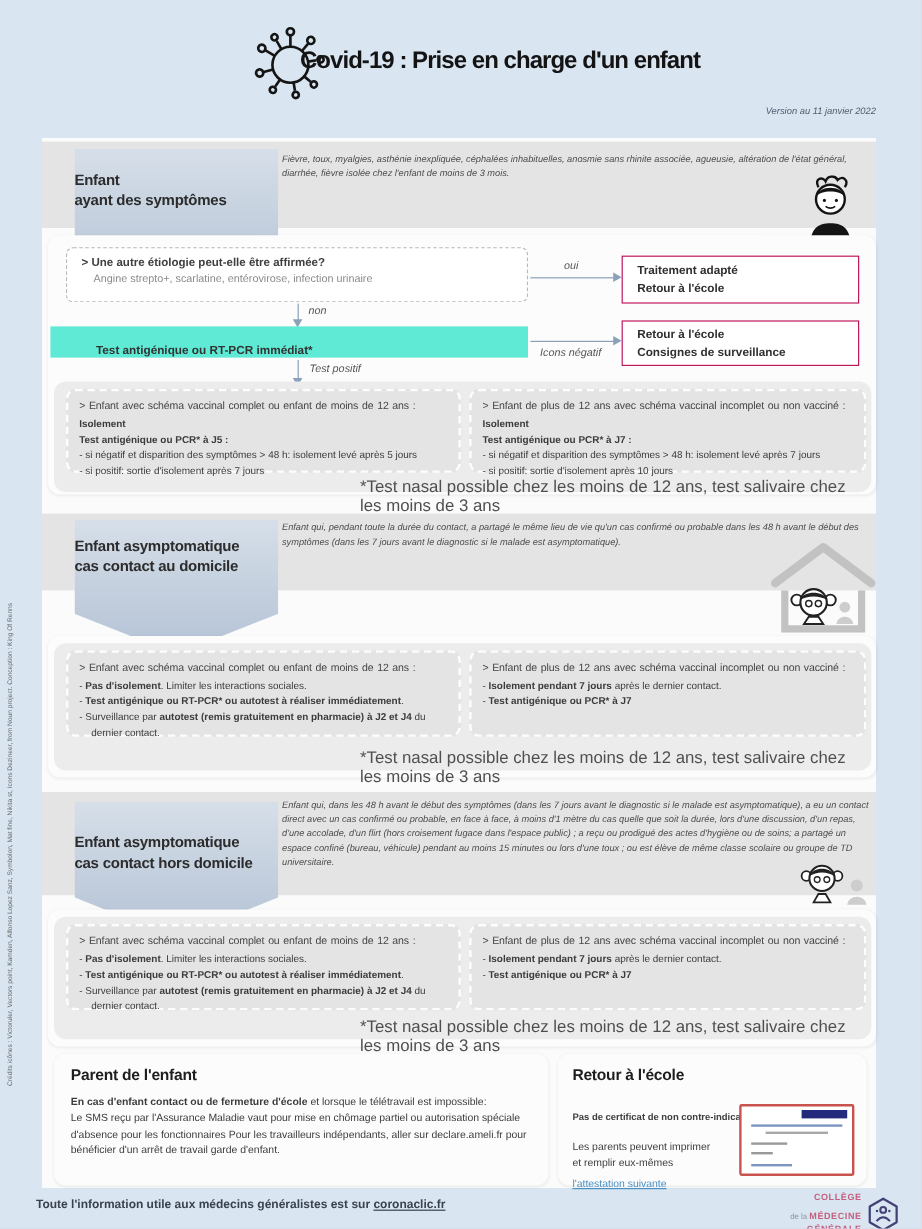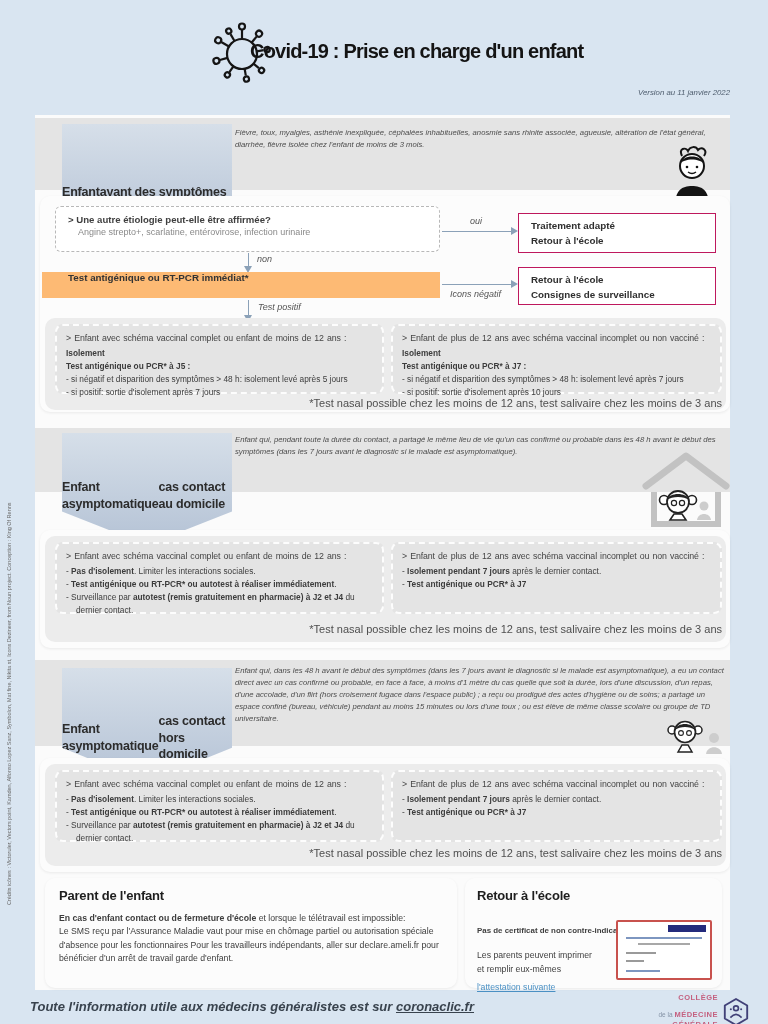--- a/index.html
+++ b/index.html
@@ -2,48 +2,48 @@
 <html><head>
 <meta charset="utf-8">
 <style>
 *{margin:0;padding:0;box-sizing:border-box}
 html,body{background:#cfd8e2}
 body{font-family:"Liberation Sans",sans-serif}
 #page{position:relative;width:768px;height:1024px;background:#d9e5f1;overflow:hidden;margin:0 auto}
 .abs{position:absolute}
 .panel{background:#fbfbfb}
 .band{background:#e4e4e4}
-.chev{clip-path:polygon(0 0,100% 0,100% 70%,50% 100%,0 70%);background:linear-gradient(180deg,#d6dfe9 0%,#b4c2d5 100%);display:flex;flex-direction:row;align-items:center}
+.chev{clip-path:polygon(0 0,100% 0,100% 70%,50% 100%,0 70%);background:linear-gradient(180deg,#d6dfe9 0%,#b4c2d5 100%);display:flex;flex-direction:column;}
 .chev .l{font-weight:bold;font-size:12.5px;color:#2c2c2c;line-height:1.35;letter-spacing:-0.2px}
 .desc{font-style:italic;font-size:7.7px;color:#4c4c4c;line-height:1.55}
 .card{background:#fcfcfc;border-radius:10px;box-shadow:0 1px 3px rgba(0,0,0,.07)}
 .gpanel{background:#ececec;border-radius:10px}
 .dbox{background:#e4e4e4;border:2px dashed #fdfdfd;border-radius:8px;padding:7px 9px}
 .dbox .t{font-size:8.8px;color:#454545;letter-spacing:-.12px;word-spacing:.8px;white-space:nowrap;margin-bottom:4px}
 .dbox .line,.ptext .line{font-size:8.3px;color:#3c3c3c;line-height:1.55;padding-left:10px;text-indent:-10px}
 .ptext .line{font-size:8.7px;padding-left:0;text-indent:0}
 .b{font-weight:bold}
 .u{text-decoration:underline}
 .qbox{background:#fff;border:1.5px dashed #b8b8b8;border-radius:6px;padding:7px 12px}
 .qbox .t{font-weight:bold;font-size:9.6px;color:#3f3f3f}
 .qbox .s{font-size:9px;color:#8a8a8a;margin-top:2px;padding-left:10px}
-.testbox{background:#fdba74;font-weight:bold;font-size:9.8px;color:#333;display:flex;align-items:flex-start;padding-left:26px}
+.testbox{background:#5eead4;font-weight:bold;font-size:9.8px;color:#333;display:flex;align-items:flex-end;padding-left:38px}
 .rbox{background:#fff;border:1px solid #be185d;padding:5px 12px;font-weight:bold;font-size:9.8px;color:#2f2f2f;line-height:1.5}
 .flabel{font-style:italic;font-size:9px;color:#555}
-.foot{font-size:11px;color:#4f4f4f;text-align:right}
+.foot{font-size:14px;color:#4f4f4f;text-align:left}
 .arrow-h{height:0;border-top:1.5px solid #8ba1b8}
 .arrow-h:after{content:"";position:absolute;right:-6px;top:-5px;border-left:7px solid #8ba1b8;border-top:4.5px solid transparent;border-bottom:4.5px solid transparent}
 .arrow-v{width:0;border-left:1.5px solid #8ba1b8}
 .arrow-v:after{content:"";position:absolute;left:-5px;bottom:-6px;border-top:7px solid #8ba1b8;border-left:4.5px solid transparent;border-right:4.5px solid transparent}
 .title{font-weight:bold;font-size:20px;letter-spacing:-.8px;color:#141414}
 .version{font-style:italic;font-size:7.8px;font-weight:normal;color:#4e5d6e}
 .cardtitle{font-weight:bold;font-size:13px;color:#1e1e1e;letter-spacing:-.2px}
 .smalltext{font-size:8.7px;color:#3e3e3e;line-height:1.55}
 .link{color:#4a90c4;text-decoration:underline;cursor:pointer}
-.footer-text{font-style:italic;font-size:13px;font-weight:600;color:#39434e}
+.footer-text{font-size:10px;font-weight:600;color:#39434e}
 .credits{font-size:5.5px;color:#6a6a6a;transform-origin:0 0;transform:rotate(-90deg);white-space:nowrap}
 .thumb{background:#fff;border:2px solid #c8524e;border-radius:2px}
 .thumb div{position:absolute}
 .tbadge{right:4px;top:3px;width:38px;height:7px;background:#232a7c}
 .tline{height:2px;background:#7d96c0}
 .logo-col{display:flex;flex-direction:column;align-items:flex-end;line-height:1.15}
 .lg-pink{color:#c4607f;font-weight:bold;font-size:7.5px;letter-spacing:.5px}
 .lg-gray{color:#8593a6;font-size:6.5px;font-weight:normal}
 </style>
 </head>

